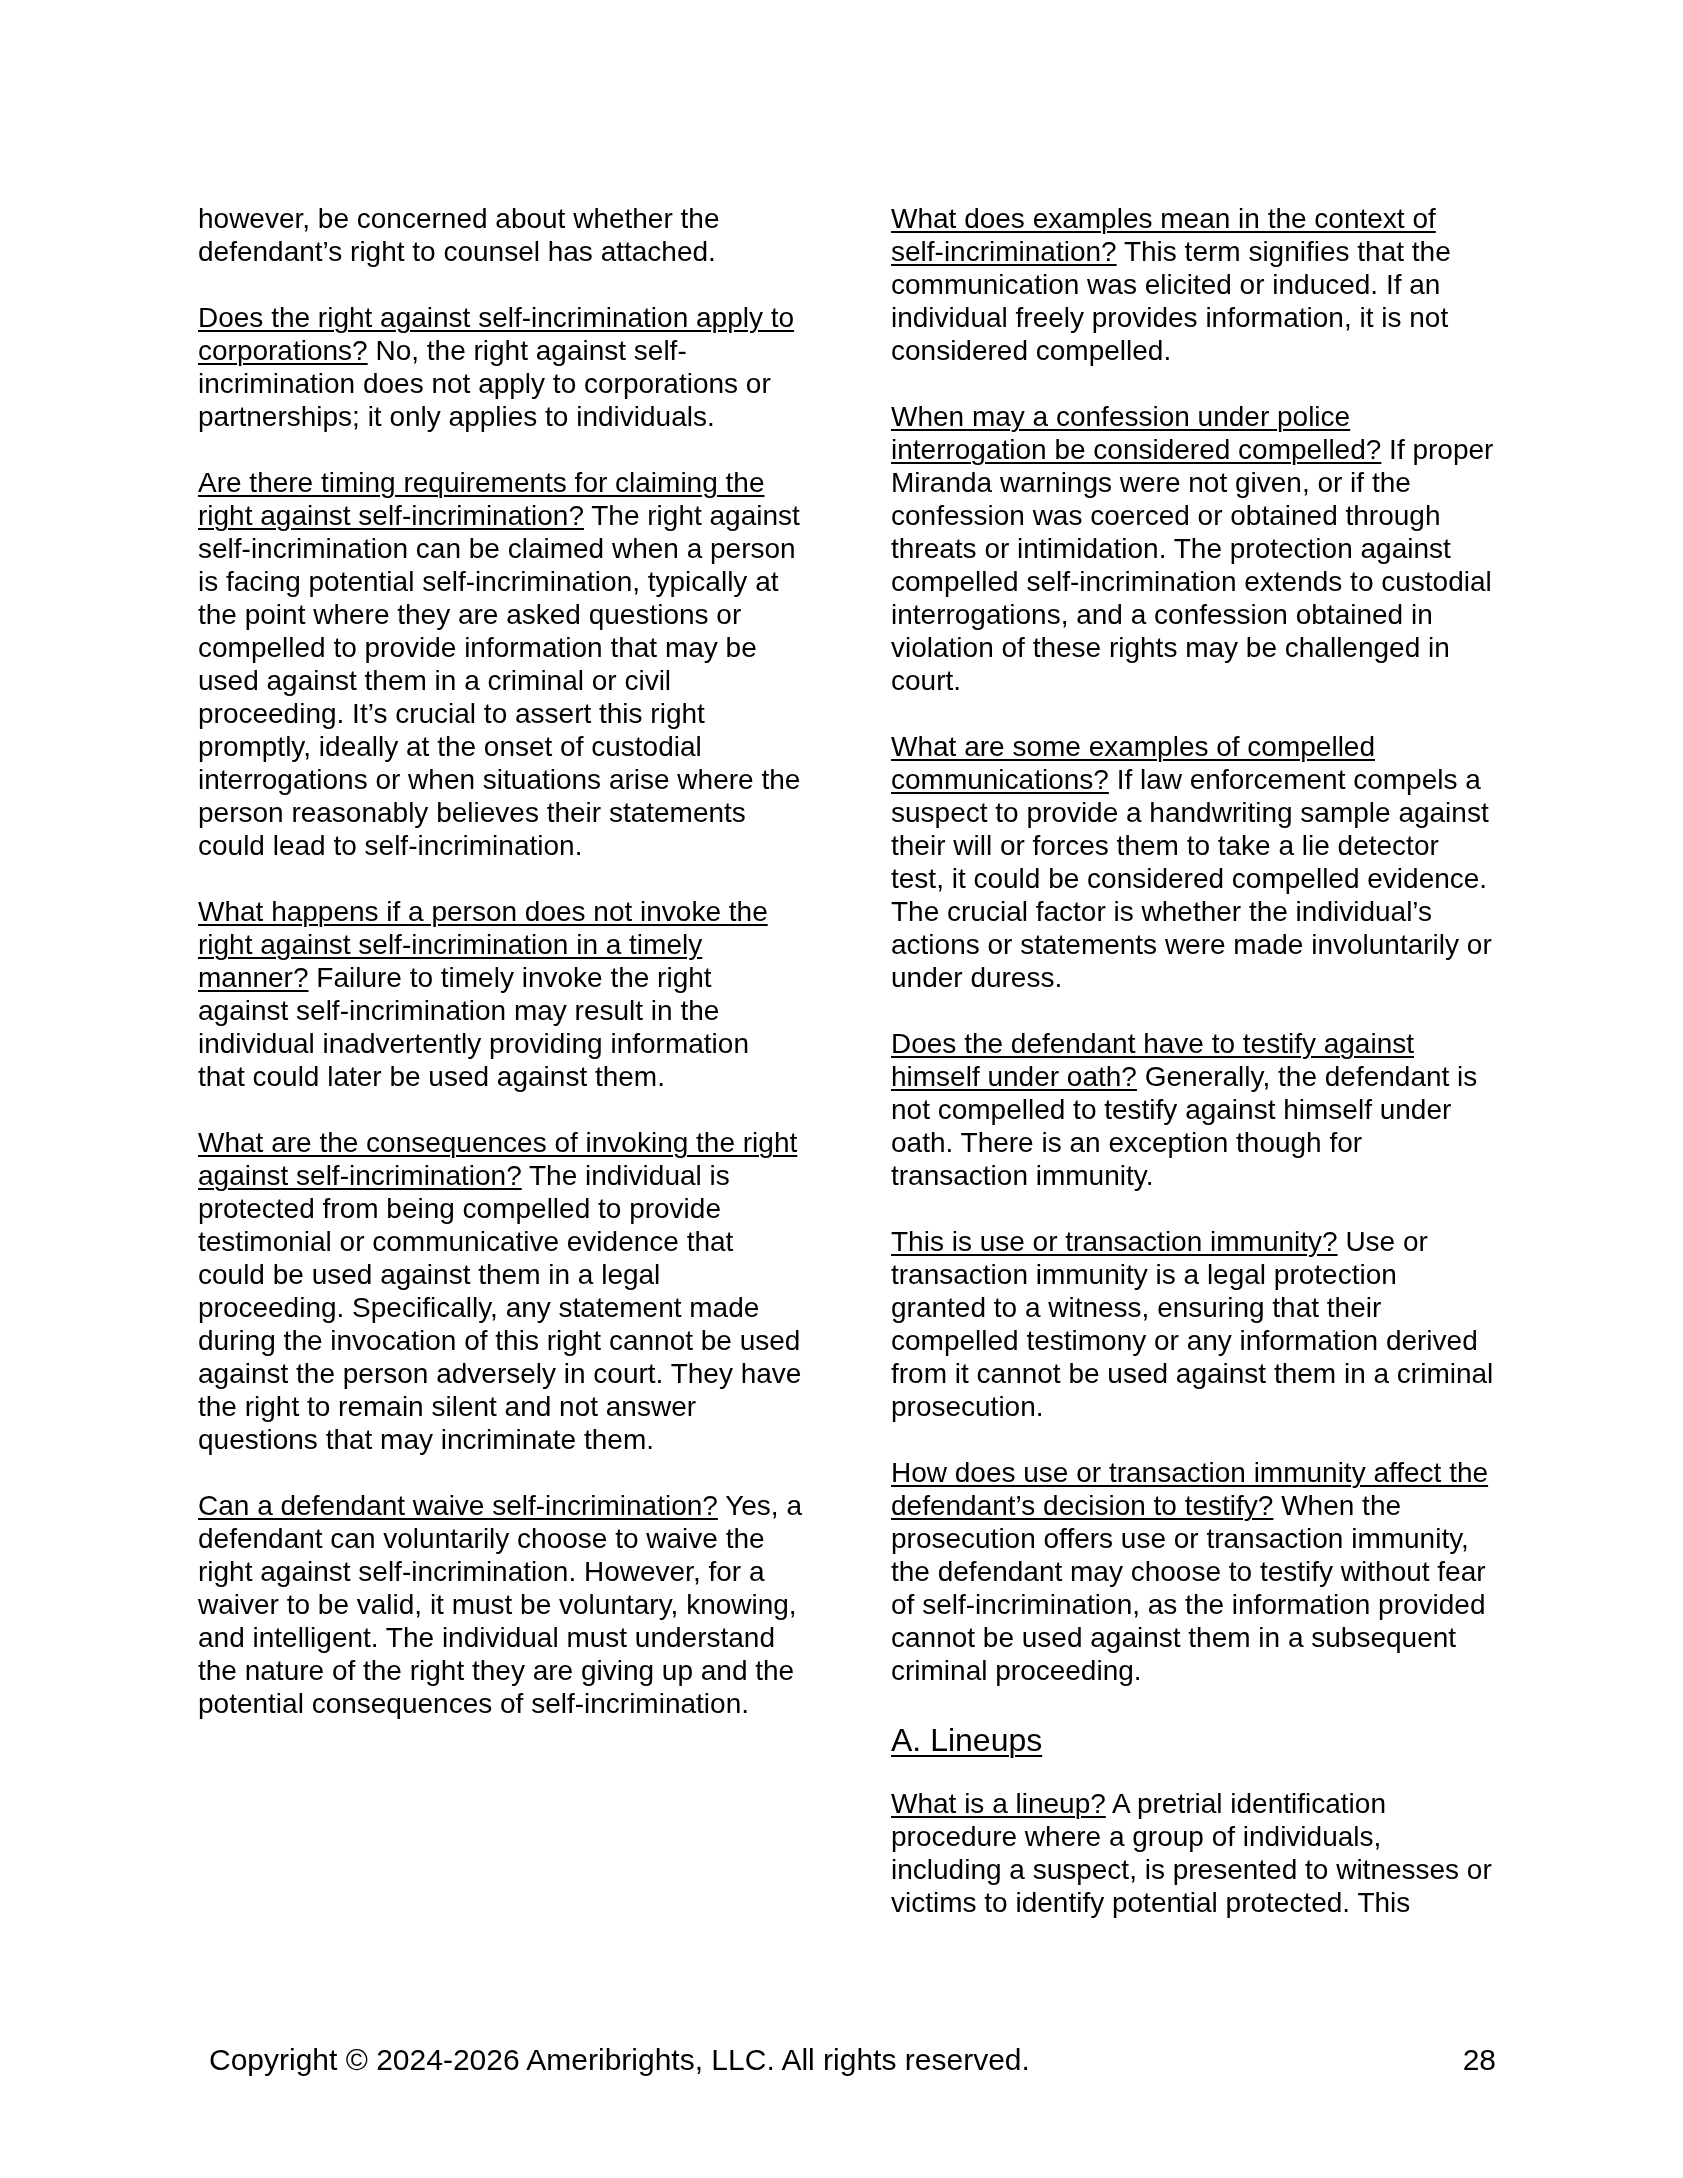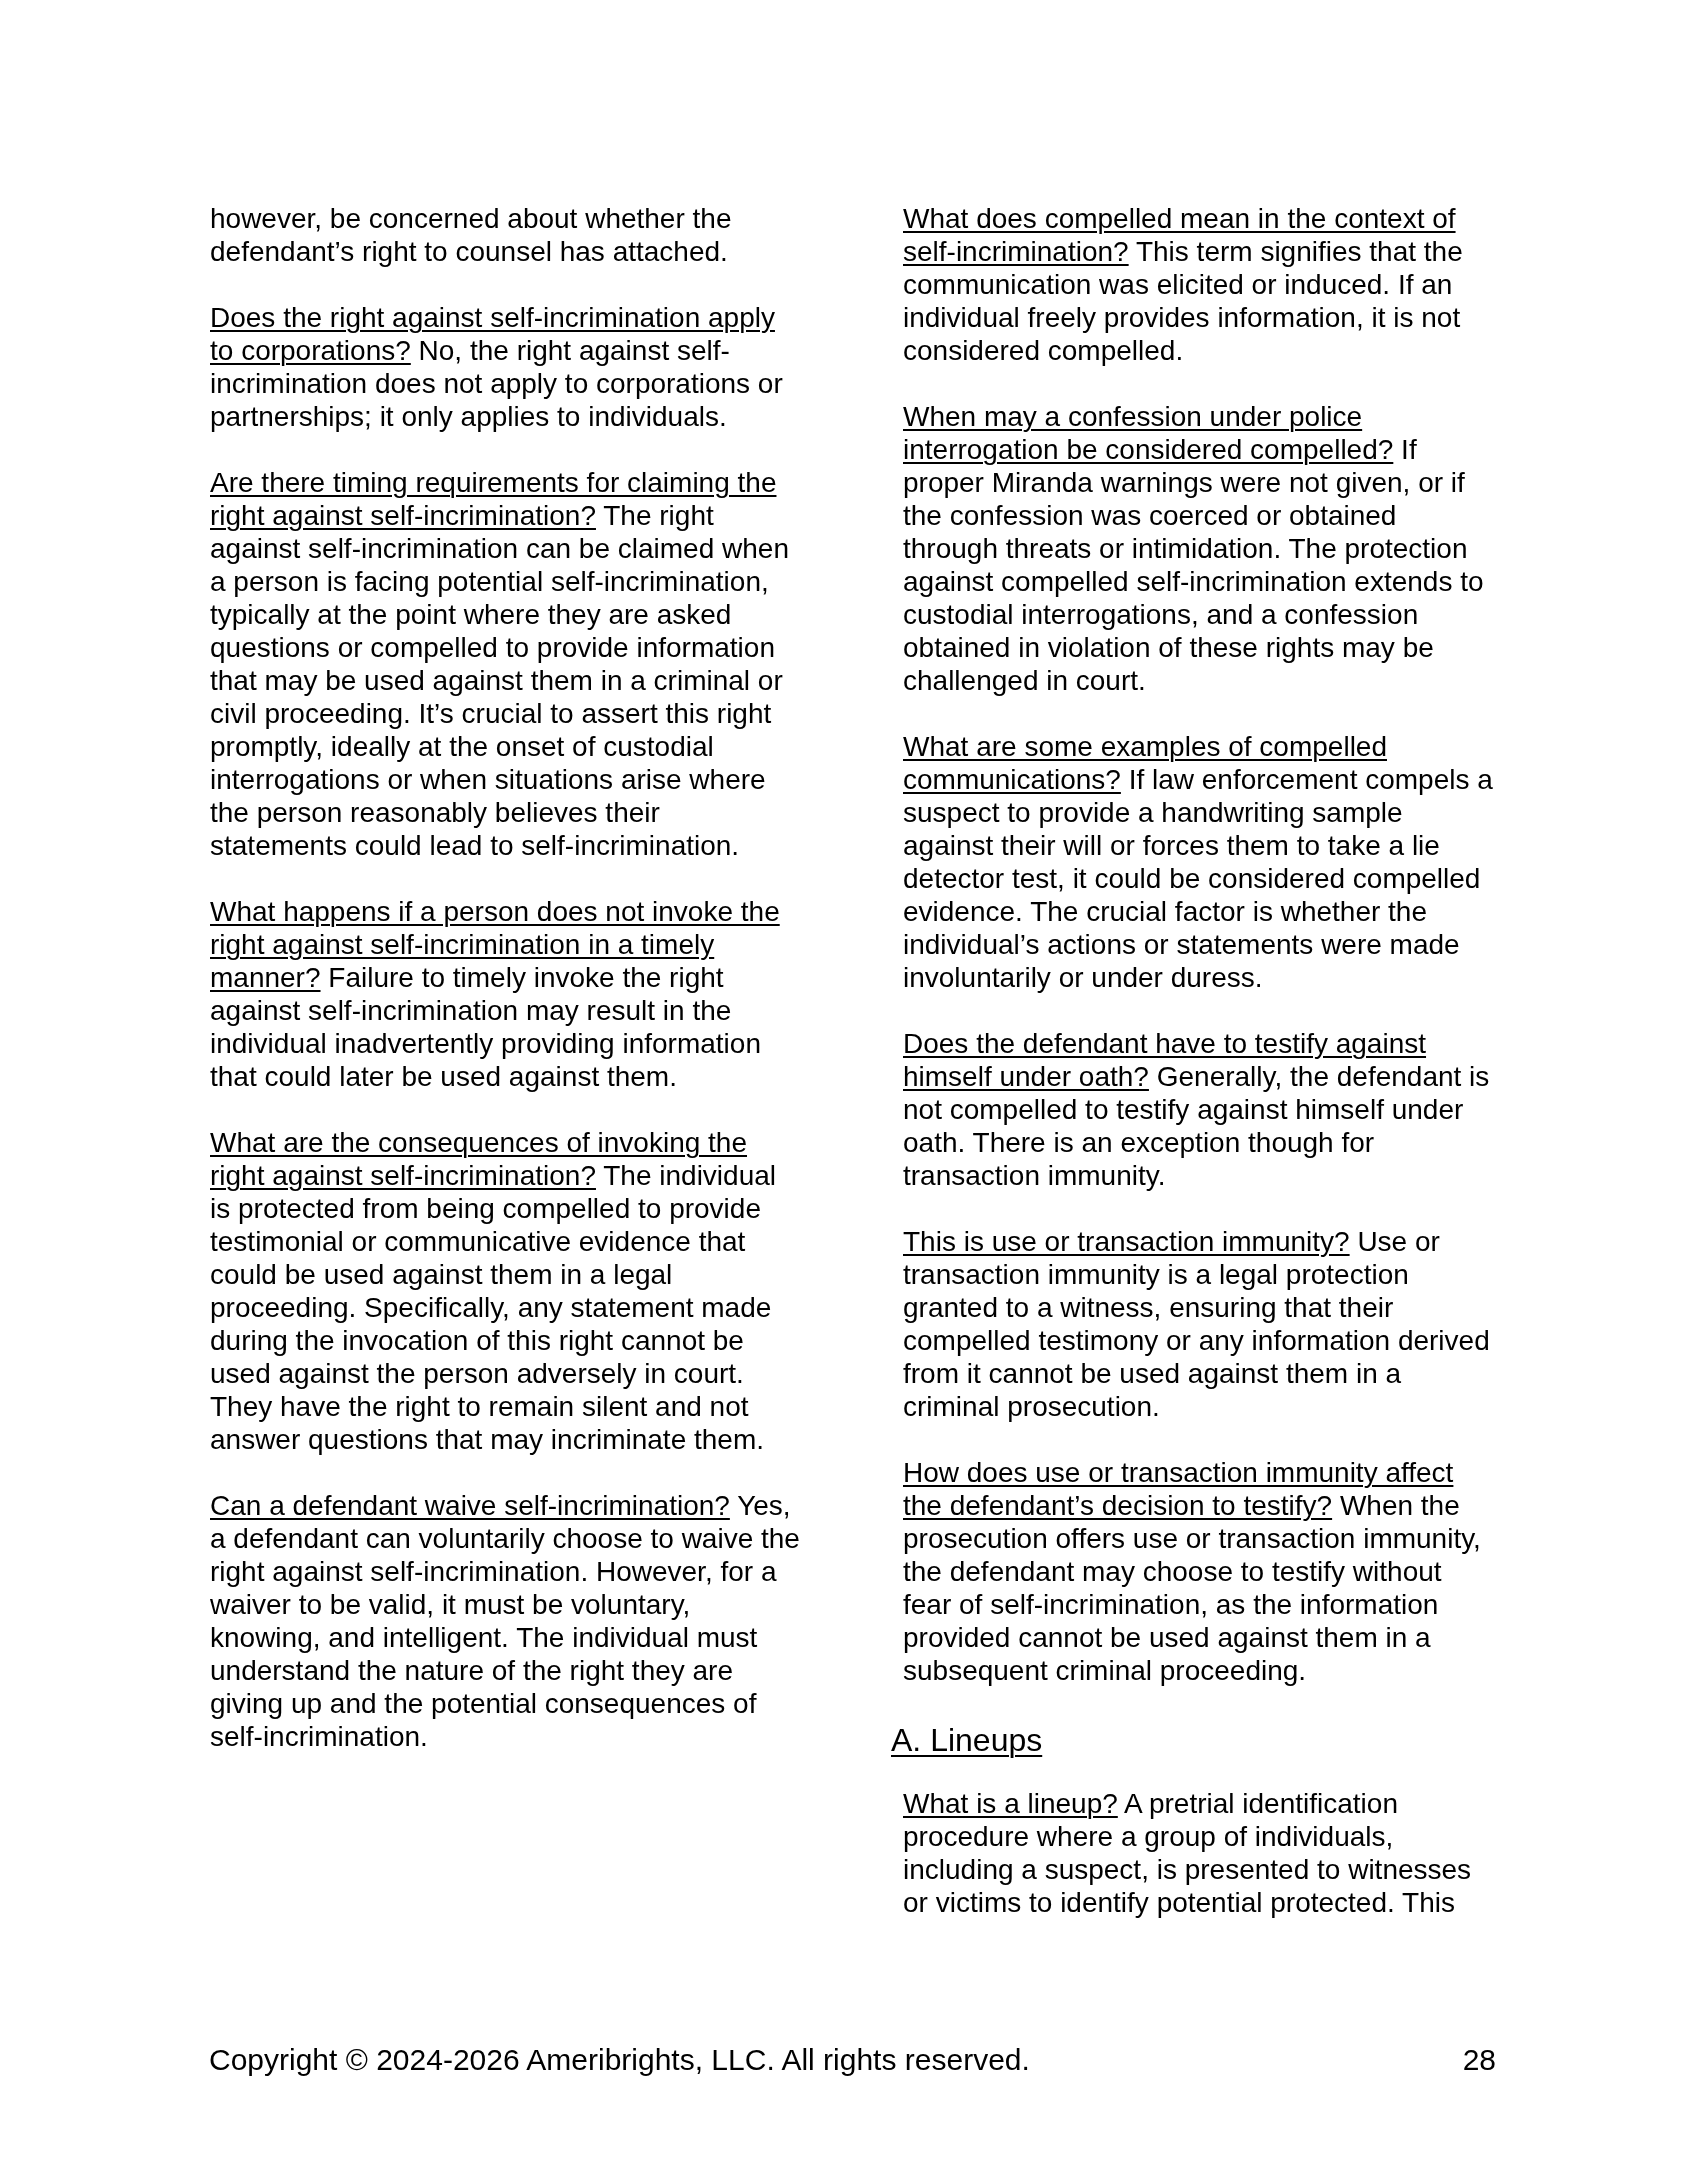--- a/index.html
+++ b/index.html
@@ -21,21 +21,21 @@
     top: 202px;
     width: 604px;
     font-size: 28px;
     line-height: 33px;
     text-align: left;
     word-spacing: normal;
   }
   .column-left  { left: 198px; }
   .column-right { left: 891px; }
   .para {
-    margin: 0 0 33px 12px;
+    margin: 0 0 33px 0;
   }
   .q {
     text-decoration: underline;
     text-decoration-thickness: 2px;
     text-underline-offset: 3px;
   }
   .section-heading {
     font-size: 32px;
     line-height: 40px;
     margin: 14px 0 27px 0;
@@ -65,21 +65,21 @@
   <div class="column column-left">
       <p class="para"><span class="a">however, be concerned about whether the defendant’s right to counsel has attached.</span></p>
       <p class="para"><span class="q">Does the right against self-incrimination apply to corporations?</span> <span class="a">No, the right against self-incrimination does not apply to corporations or partnerships; it only applies to individuals.</span></p>
       <p class="para"><span class="q">Are there timing requirements for claiming the right against self-incrimination?</span> <span class="a">The right against self-incrimination can be claimed when a person is facing potential self-incrimination, typically at the point where they are asked questions or compelled to provide information that may be used against them in a criminal or civil proceeding. It’s crucial to assert this right promptly, ideally at the onset of custodial interrogations or when situations arise where the person reasonably believes their statements could lead to self-incrimination.</span></p>
       <p class="para"><span class="q">What happens if a person does not invoke the right against self-incrimination in a timely manner?</span> <span class="a">Failure to timely invoke the right against self-incrimination may result in the individual inadvertently providing information that could later be used against them.</span></p>
       <p class="para"><span class="q">What are the consequences of invoking the right against self-incrimination?</span> <span class="a">The individual is protected from being compelled to provide testimonial or communicative evidence that could be used against them in a legal proceeding. Specifically, any statement made during the invocation of this right cannot be used against the person adversely in court. They have the right to remain silent and not answer questions that may incriminate them.</span></p>
       <p class="para"><span class="q">Can a defendant waive self-incrimination?</span> <span class="a">Yes, a defendant can voluntarily choose to waive the right against self-incrimination. However, for a waiver to be valid, it must be voluntary, knowing, and intelligent. The individual must understand the nature of the right they are giving up and the potential consequences of self-incrimination.</span></p>
     </div>
 
   <div class="column column-right">
-      <p class="para"><span class="q">What does compelled mean in the context of self-incrimination?</span> <span class="a">This term signifies that the communication was elicited or induced. If an individual freely provides information, it is not considered compelled.</span></p>
+      <p class="para"><span class="q">What does examples mean in the context of self-incrimination?</span> <span class="a">This term signifies that the communication was elicited or induced. If an individual freely provides information, it is not considered compelled.</span></p>
       <p class="para"><span class="q">When may a confession under police interrogation be considered compelled?</span> <span class="a">If proper Miranda warnings were not given, or if the confession was coerced or obtained through threats or intimidation. The protection against compelled self-incrimination extends to custodial interrogations, and a confession obtained in violation of these rights may be challenged in court.</span></p>
       <p class="para"><span class="q">What are some examples of compelled communications?</span> <span class="a">If law enforcement compels a suspect to provide a handwriting sample against their will or forces them to take a lie detector test, it could be considered compelled evidence. The crucial factor is whether the individual’s actions or statements were made involuntarily or under duress.</span></p>
       <p class="para"><span class="q">Does the defendant have to testify against himself under oath?</span> <span class="a">Generally, the defendant is not compelled to testify against himself under oath. There is an exception though for transaction immunity.</span></p>
       <p class="para"><span class="q">This is use or transaction immunity?</span> <span class="a">Use or transaction immunity is a legal protection granted to a witness, ensuring that their compelled testimony or any information derived from it cannot be used against them in a criminal prosecution.</span></p>
       <p class="para"><span class="q">How does use or transaction immunity affect the defendant’s decision to testify?</span> <span class="a">When the prosecution offers use or transaction immunity, the defendant may choose to testify without fear of self-incrimination, as the information provided cannot be used against them in a subsequent criminal proceeding.</span></p>
       <div class="section-heading"><span class="heading-text">A. Lineups</span></div>
       <p class="para"><span class="q">What is a lineup?</span> <span class="a">A pretrial identification procedure where a group of individuals, including a suspect, is presented to witnesses or victims to identify potential protected. This</span></p>
     </div>
 
   <div class="footer">

